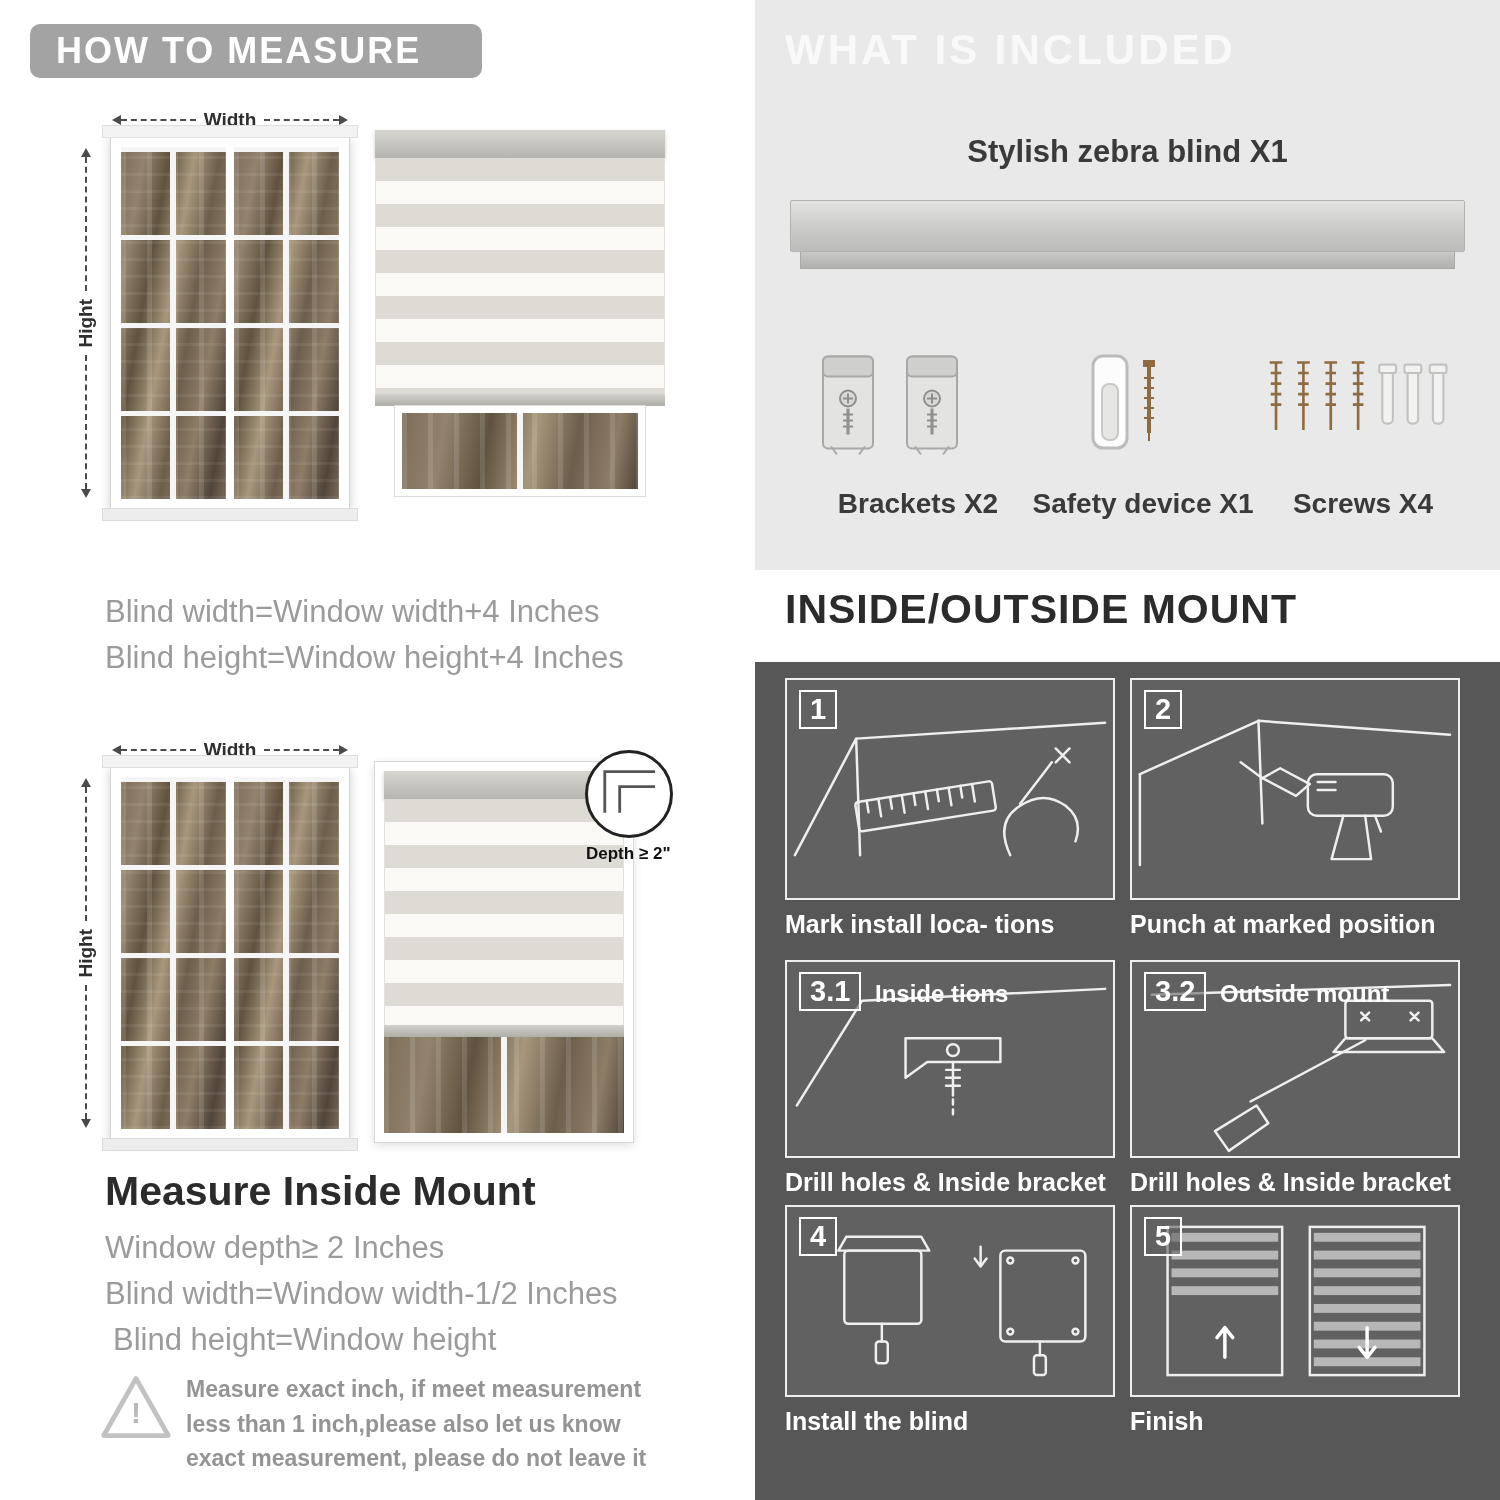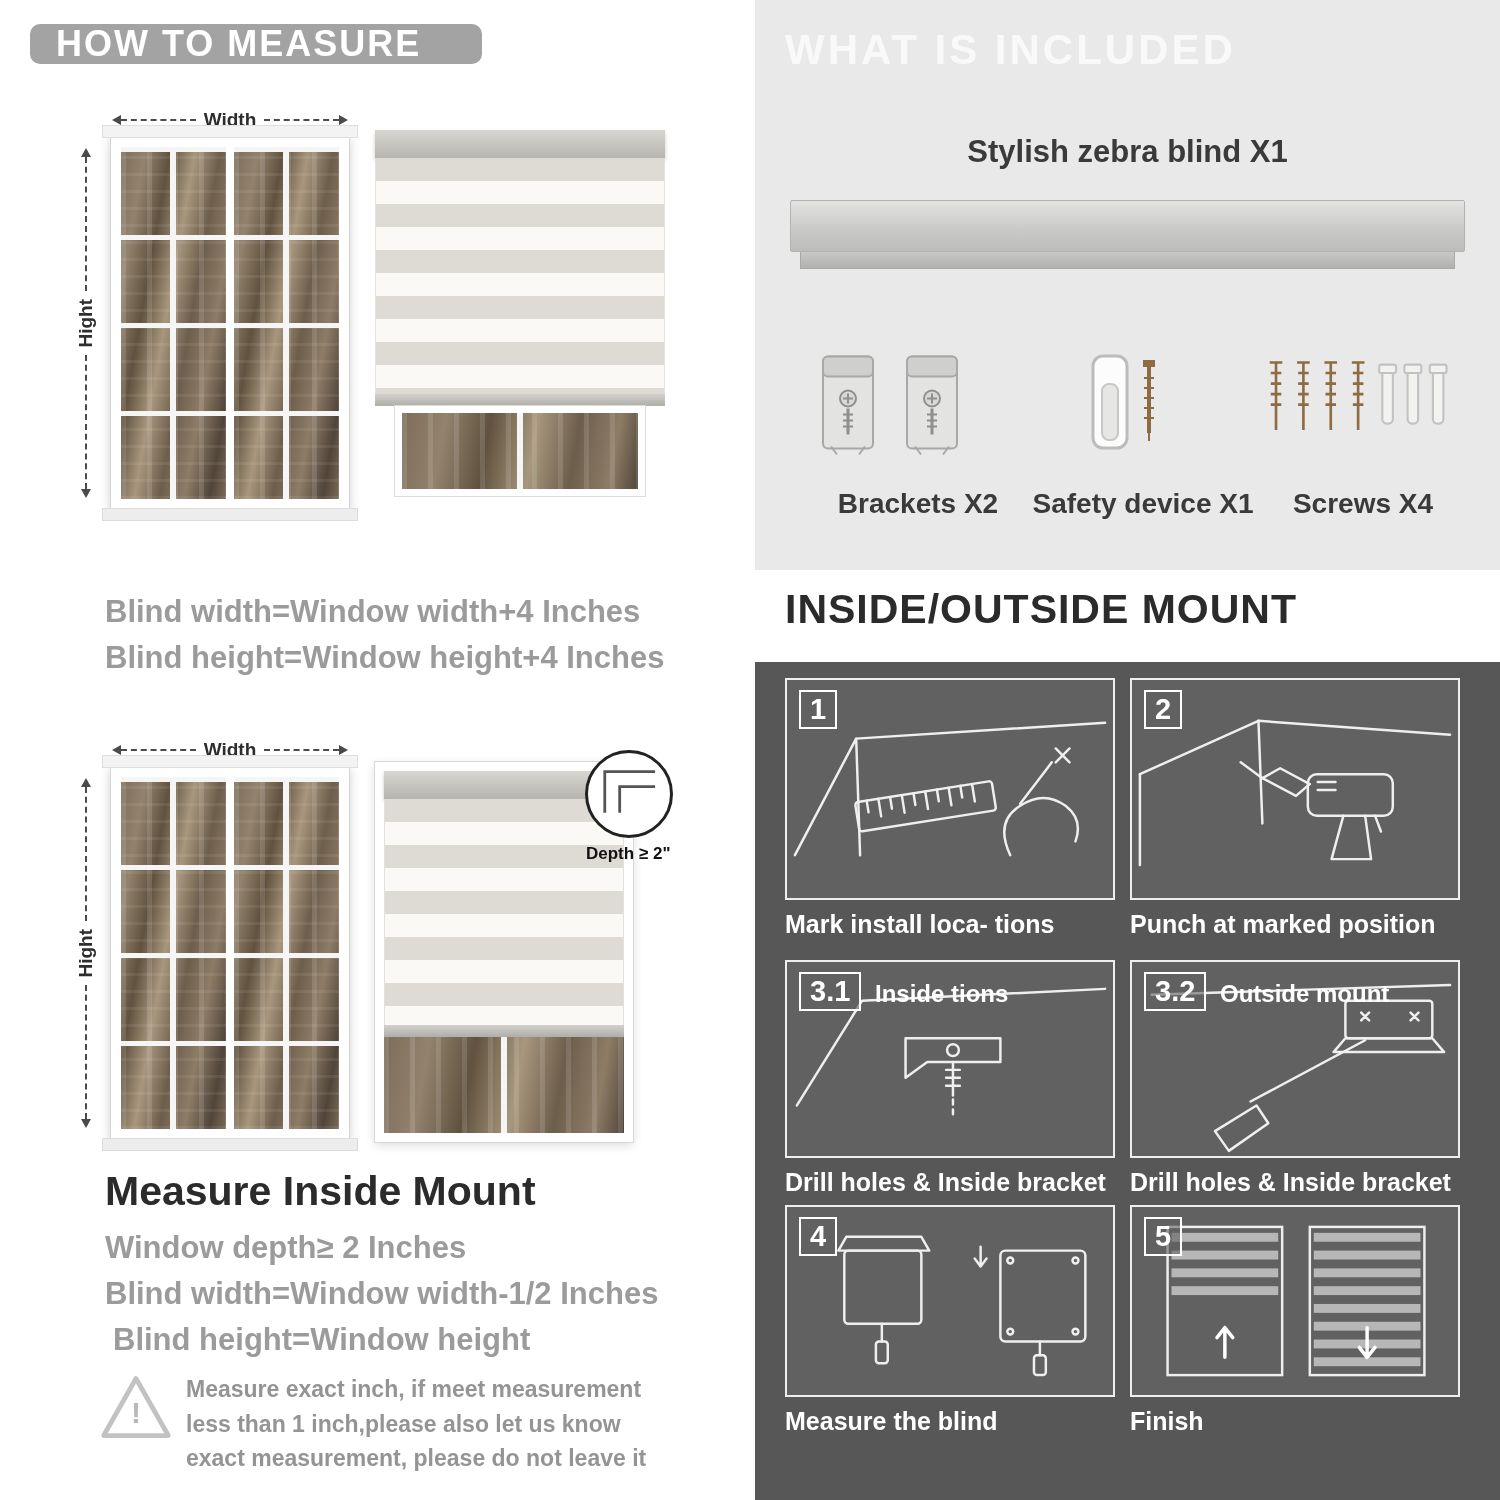--- a/index.html
+++ b/index.html
@@ -1,21 +1,21 @@
 <!DOCTYPE html>
 <html><head>
 <meta charset="utf-8">
 <style>
   * { margin:0; padding:0; box-sizing:border-box; }
   body { background:#fff; font-family:"Liberation Sans", sans-serif; }
   .page { position:relative; width:1500px; height:1500px; background:#fff; overflow:hidden; }
 
   
   .left-sec { position:absolute; left:0; top:0; width:752px; height:1500px; background:#fff; }
-  .banner { position:absolute; left:30px; top:24px; width:452px; height:40px; background:#a3a3a3;
+  .banner { position:absolute; left:30px; top:24px; width:452px; height:54px; background:#a3a3a3;
             border-radius:10px; display:flex; align-items:center; padding-left:26px;
             color:#fff; font-size:36px; font-weight:bold; letter-spacing:2px; }
 
   
   .h-arrow { position:absolute; display:flex; align-items:center; height:16px; }
   .h-arrow .dash { flex:1; border-top:2px dashed #4a4a4a; }
   .h-arrow .ah { width:0; height:0; border-top:5px solid transparent; border-bottom:5px solid transparent; }
   .h-arrow .ah.l { border-right:9px solid #4a4a4a; }
   .h-arrow .ah.r { border-left:9px solid #4a4a4a; }
   .h-arrow .alabel { font-size:19px; font-weight:bold; color:#2e2e2e; padding:0 8px; white-space:nowrap;text-align:center; }
@@ -53,21 +53,21 @@
               background:linear-gradient(100deg,#7c6c59 0%,#93836d 18%,#60523f 36%,#a8977d 55%,#6d5e4c 72%,#8d7c66 88%,#51453a 100%); }
   .b-window::before { content:""; position:absolute; inset:0;
               background:linear-gradient(90deg, transparent 0 calc(50% - 3px), #f5f5f5 calc(50% - 3px) calc(50% + 3px), transparent calc(50% + 3px) 100%),
                          repeating-linear-gradient(90deg, rgba(255,255,255,0.12) 0 5px, rgba(0,0,0,0) 5px 26px); }
   .blindB1 .b-stripes { height:236px; }
   .blindB1 .b-window { height:90px; margin:0 20px; }
   .blindB2 .b-stripes { height:226px; }
   .blindB2 .b-window { height:96px; margin:0; border:0; outline:none; }
 
   .mtitle { position:absolute; left:105px; font-size:41px; font-weight:bold; color:#2b2b2b; }
-  .mline  { position:absolute; left:105px; font-size:31px; font-weight:bold; color:#9b9b9b; }
+  .mline  { position:absolute; left:105px; font-size:31px; font-weight:normal; color:#9b9b9b; }
 
   .depth-circle { position:absolute; left:585px; top:750px; width:88px; height:88px; border:3px solid #222;
                   border-radius:50%; background:#fff; z-index:6; }
   .depth-circle svg { width:100%; height:100%; }
   .depth-label { position:absolute; left:586px; top:844px; width:120px; font-size:17px; font-weight:bold; color:#111; }
 
   .warn { position:absolute; left:98px; top:1372px; width:76px; height:70px; }
   .warn svg { width:100%; height:100%; }
   .warn span { position:absolute; left:0; right:0; top:24px; text-align:center; font-size:30px; font-weight:bold; color:#b9b9b9; }
   .note { position:absolute; left:186px; top:1372px; width:466px; font-size:23px; font-weight:bold;
@@ -371,21 +371,21 @@
             <rect x="216" y="34" width="86" height="92" rx="5"></rect>
             <circle cx="226" cy="44" r="3"></circle>
               <circle cx="292" cy="44" r="3"></circle>
             <circle cx="226" cy="116" r="3"></circle>
               <circle cx="292" cy="116" r="3"></circle>
             <path d="M256 126 v14"></path>
             <rect x="250" y="140" width="12" height="20" rx="3"></rect>
           </g>
         </svg>
       </div>
-      <p class="caption">Measure the blind</p>
+      <p class="caption">Install the blind</p>
     </div>
 
     <div class="step s6">
       <div class="tile">
         <span class="step-num">5</span>
         <svg class="art" viewBox="0 0 330 170">
           <g stroke="#efefef" stroke-width="2.5" fill="none">
             <rect x="36" y="10" width="116" height="150"></rect>
             <rect x="180" y="10" width="116" height="150"></rect>
           </g>

